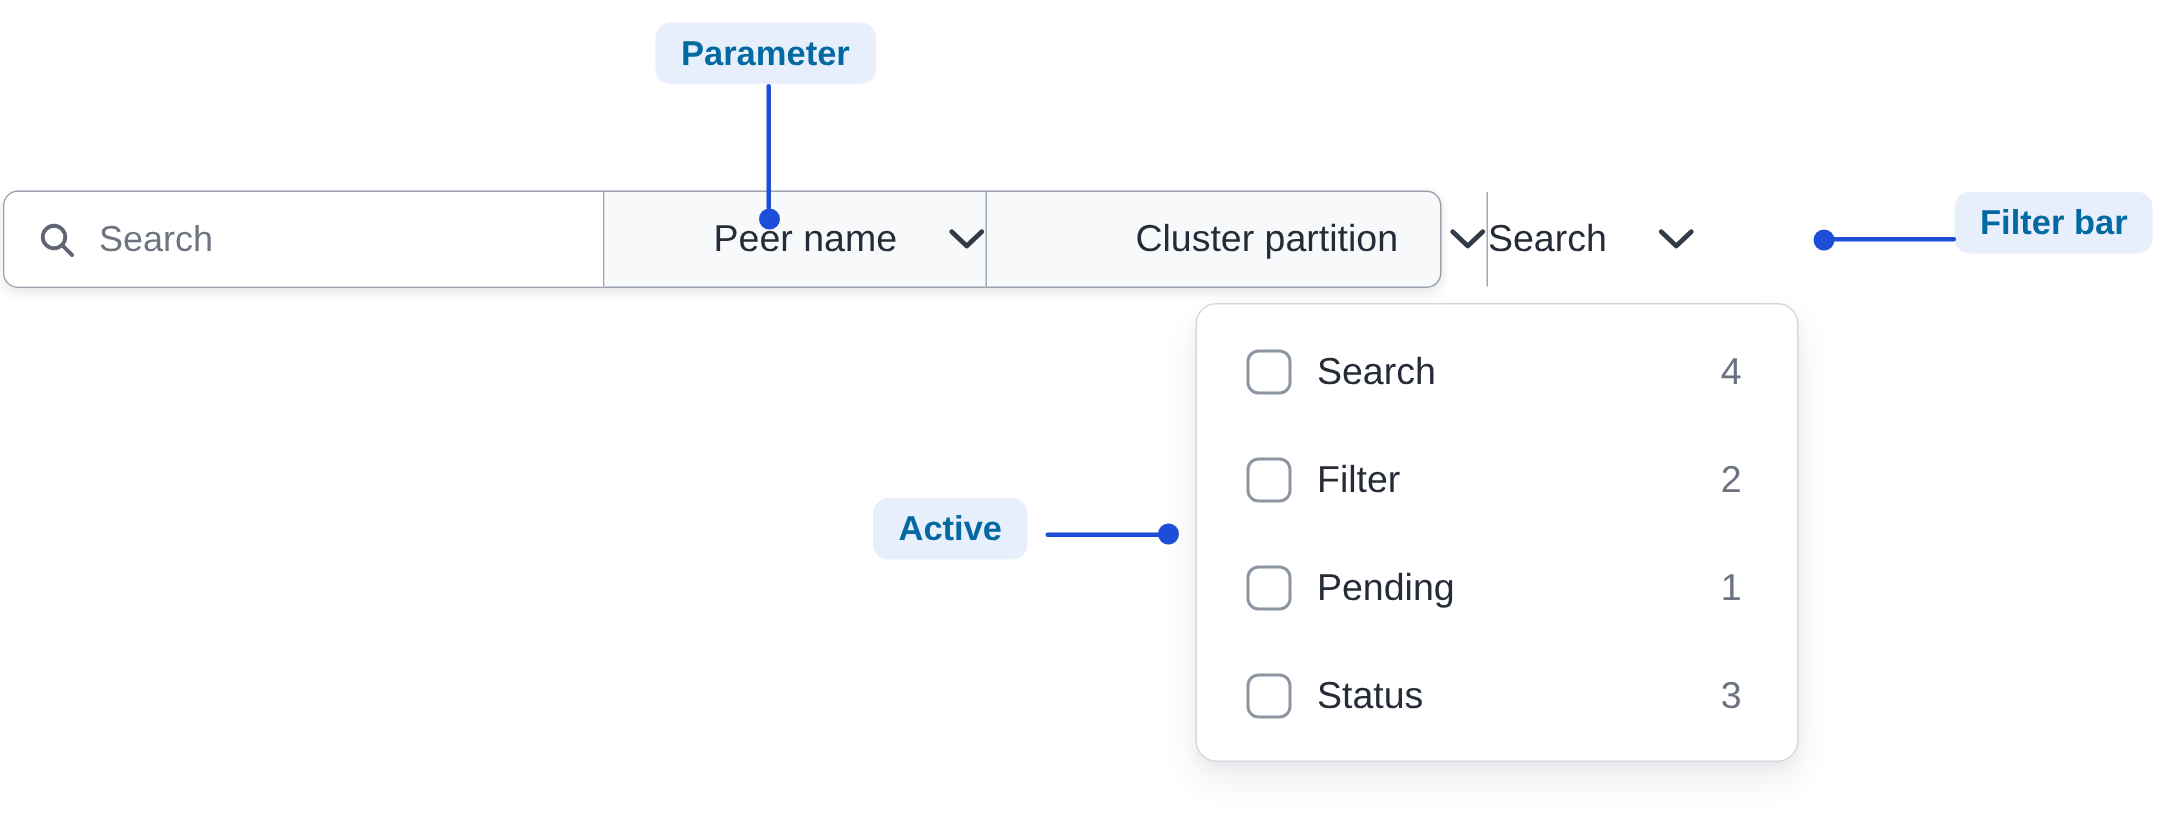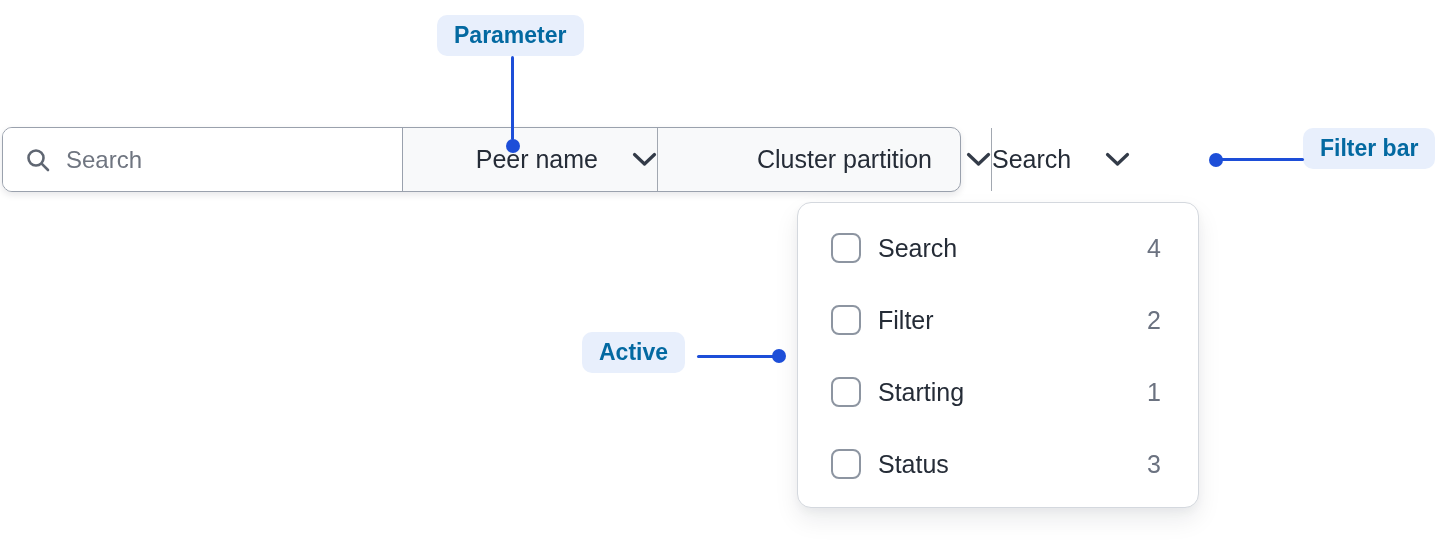--- a/index.html
+++ b/index.html
@@ -175,21 +175,21 @@
       <span class="dropdown-label">Search</span>
       <span class="dropdown-count">4</span>
     </div>
     <div class="dropdown-row">
       <span class="checkbox"></span>
       <span class="dropdown-label">Filter</span>
       <span class="dropdown-count">2</span>
     </div>
     <div class="dropdown-row">
       <span class="checkbox"></span>
-      <span class="dropdown-label">Starting</span>
+      <span class="dropdown-label">Pending</span>
       <span class="dropdown-count">1</span>
     </div>
     <div class="dropdown-row">
       <span class="checkbox"></span>
       <span class="dropdown-label">Status</span>
       <span class="dropdown-count">3</span>
     </div>
   </div>
 
   <div class="ann-badge badge-parameter">Parameter</div>

